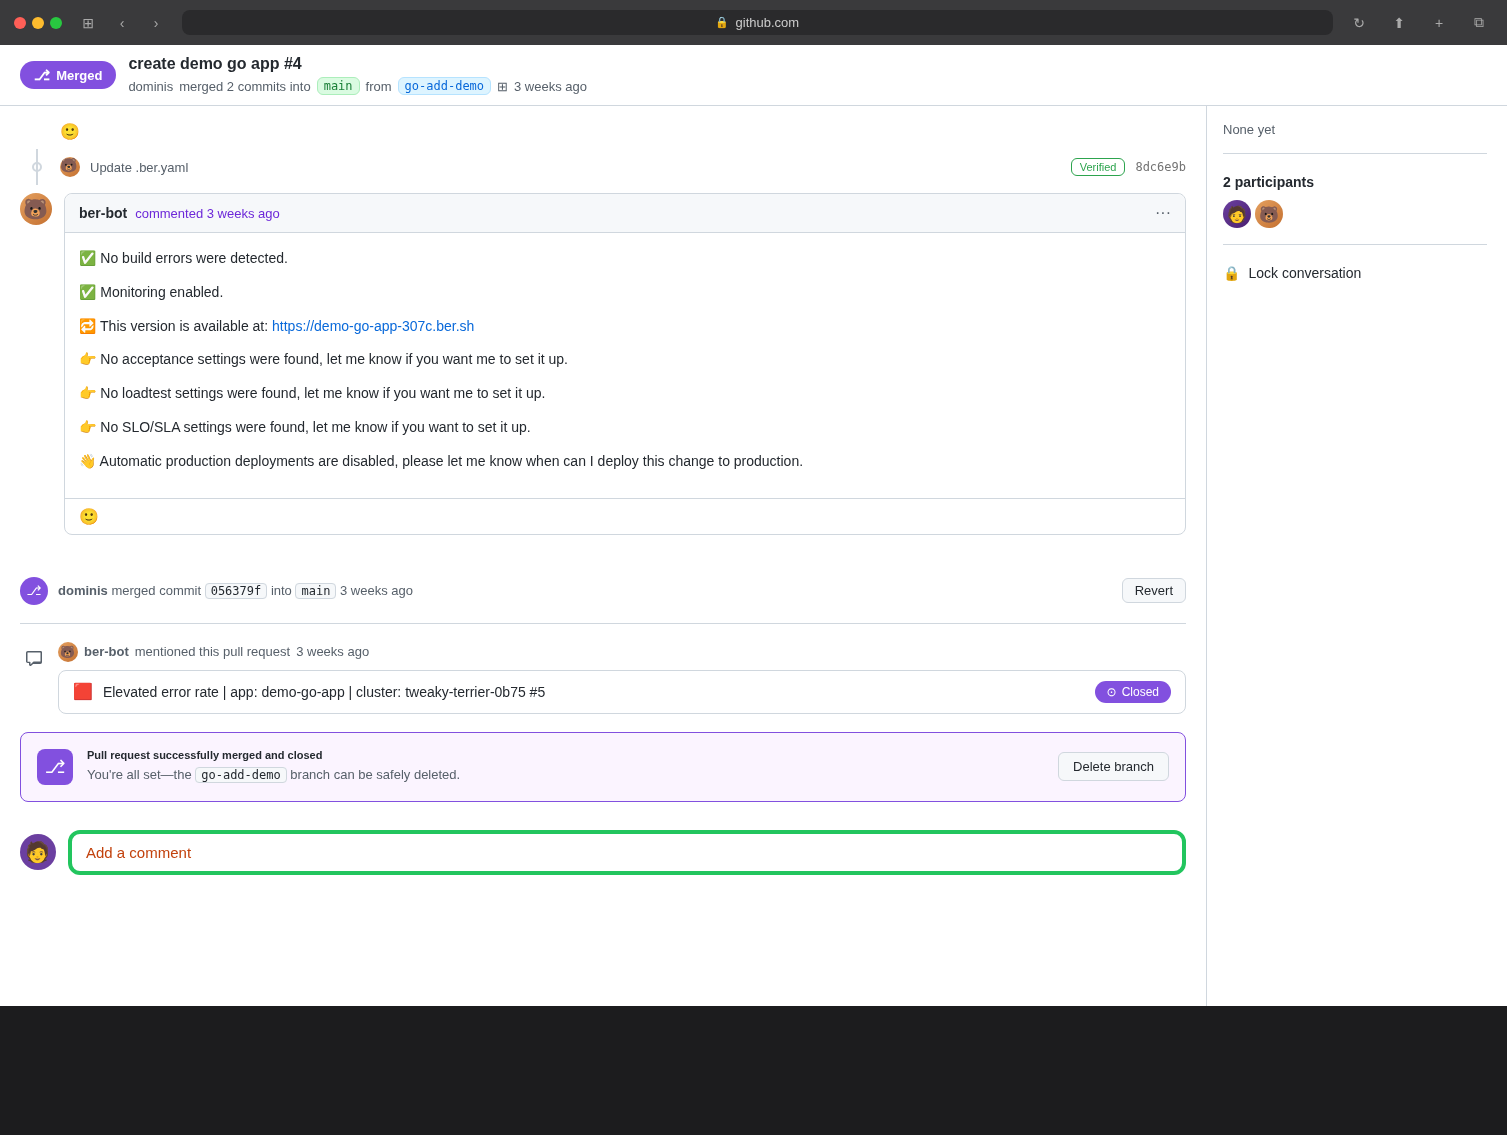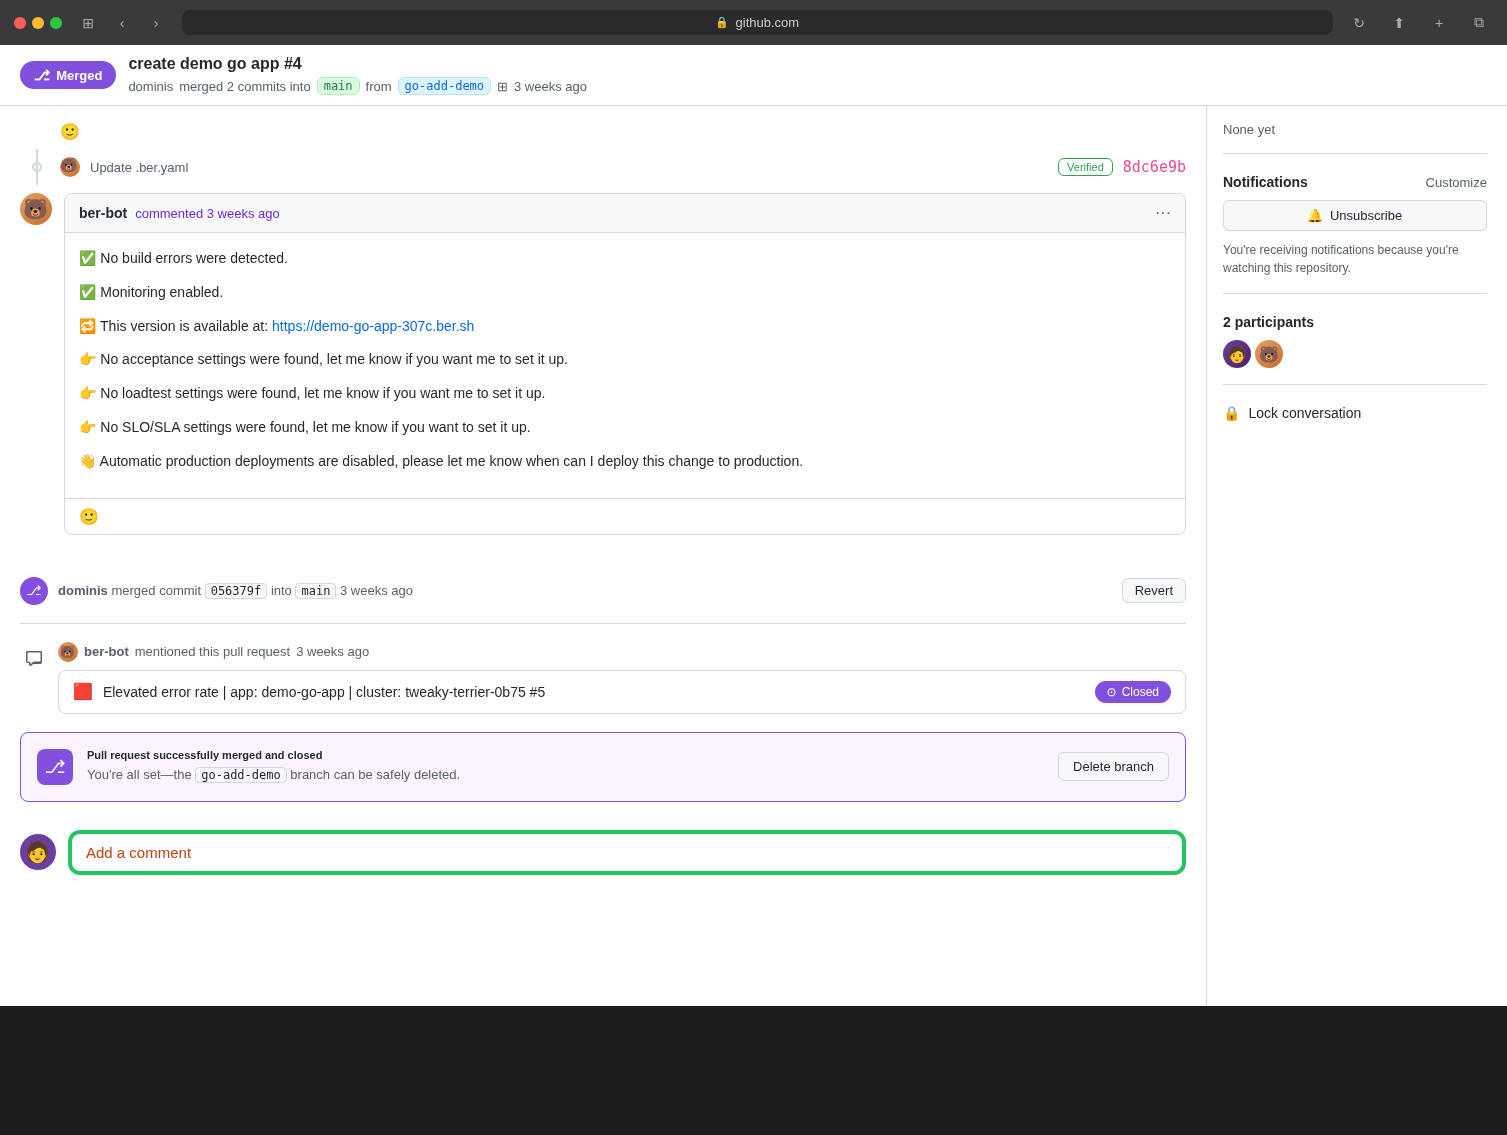--- a/index.html
+++ b/index.html
@@ -126,21 +126,21 @@
     .commit-text { flex: 1; font-size: 13px; color: #57606a; }
     .verified-badge {
       background: transparent;
       border: 1px solid #2da44e;
       color: #2da44e;
       border-radius: 6px;
       padding: 2px 8px;
       font-size: 11px;
       font-weight: 500;
     }
-    .commit-hash { font-family: monospace; font-size: 15px; color: #ec4899; }
+    .commit-hash { font-family: monospace; font-size: 12px; color: #737373; }
 
     
     .comment-card {
       border: 1px solid #d0d7de;
       border-radius: 8px;
       margin-bottom: 16px;
     }
     .comment-header {
       background: #f6f8fa;
       border-bottom: 1px solid #d0d7de;
@@ -478,31 +478,20 @@
       </div>
 
     </div>
 
     <div class="sidebar-column">
 
       <div class="sidebar-section">
         <div class="sidebar-value">None yet</div>
       </div>
 
-      <div class="sidebar-section">
-        <div class="sidebar-section-title">
-          <span>Notifications</span>
-          <span class="customize-link">Customize</span>
-        </div>
-        <button class="unsubscribe-btn">
-          <span>🔔</span>
-          <span>Unsubscribe</span>
-        </button>
-        <div class="notification-text">You're receiving notifications because you're watching this repository.</div>
-      </div>
 
       <div class="sidebar-section">
         <div class="participants-label">
           <span>2 participants</span>
         </div>
         <div class="participant-avatars">
           <div class="participant-avatar" style="background:linear-gradient(135deg,#6b3fa0,#4a2070);">🧑</div>
           <div class="participant-avatar avatar-bear">🐻</div>
         </div>
       </div>

